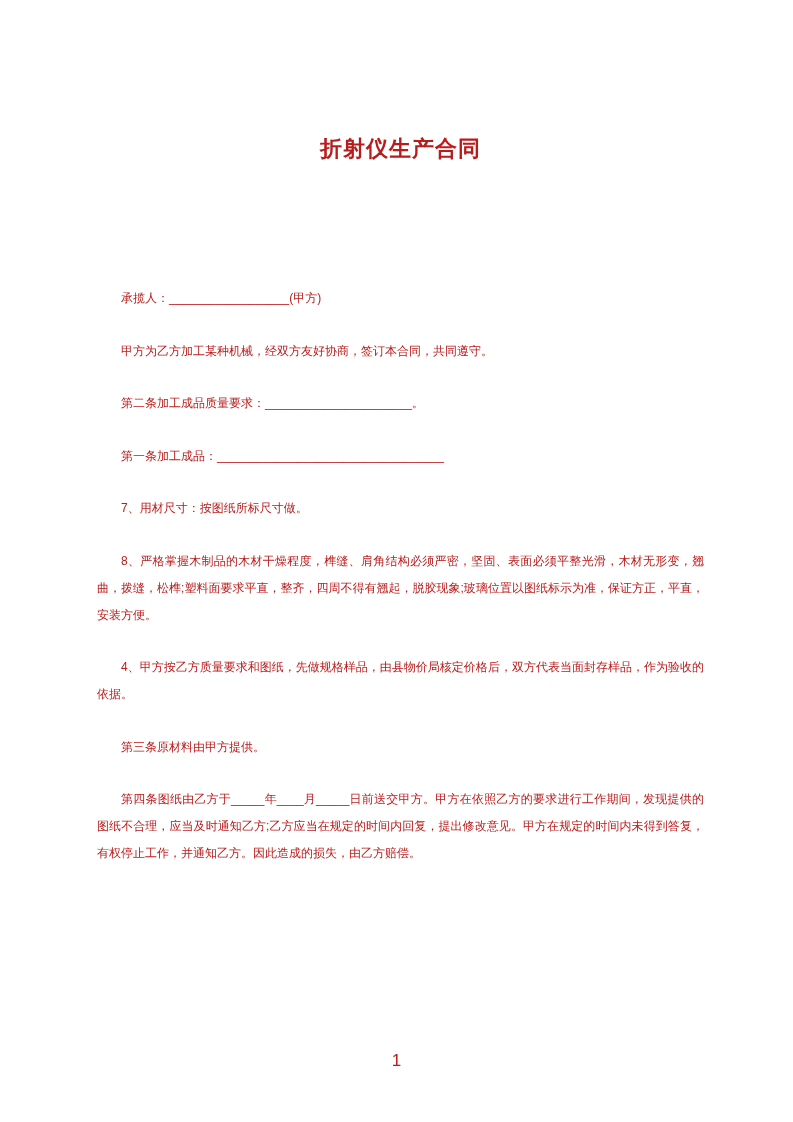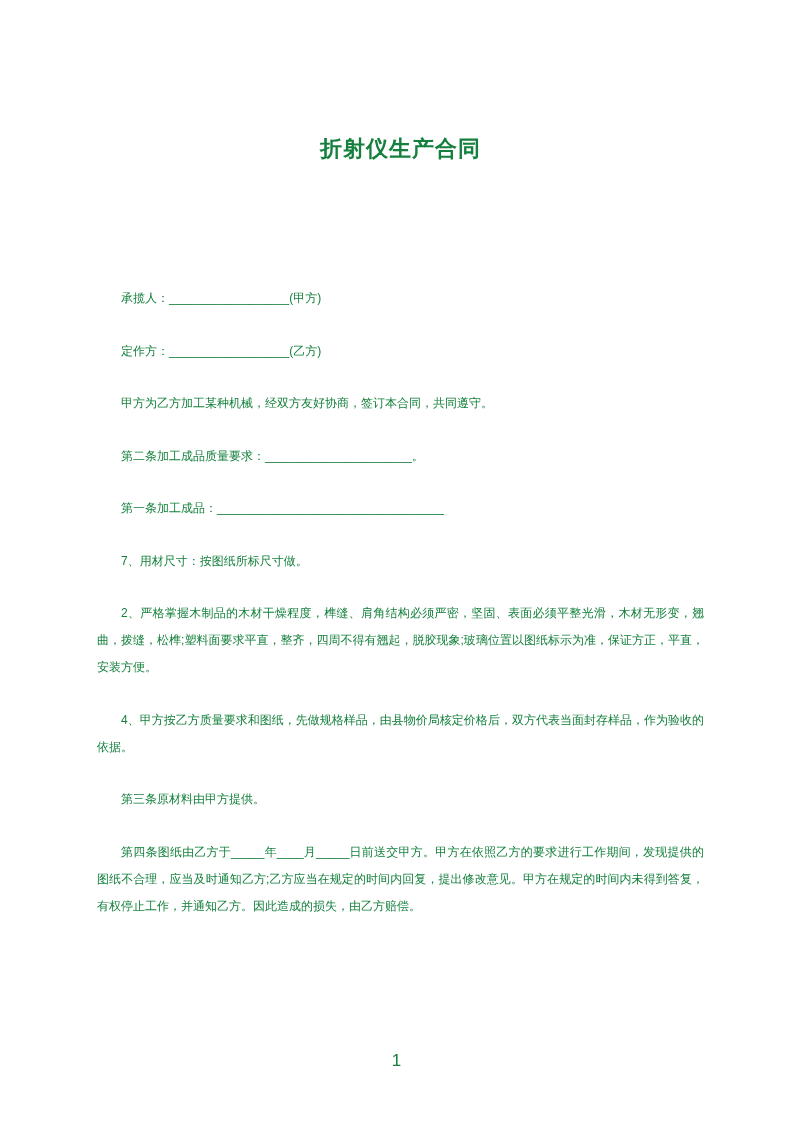--- a/index.html
+++ b/index.html
@@ -3,21 +3,21 @@
 <meta charset="utf-8">
 <style>
   * { margin: 0; padding: 0; box-sizing: border-box; }
   html, body { background: #ffffff; }
   .page {
     position: relative;
     width: 793px;
     height: 1122px;
     margin: 0 auto;
     background: #ffffff;
-    color: #15803d;
+    color: #b91c1c;
     font-family: "Liberation Sans", sans-serif;
     overflow: hidden;
   }
   .content {
     position: absolute;
     left: 97px;
     top: 0;
     width: 607px;
   }
   .doc-title {
@@ -50,32 +50,31 @@
 </style>
 </head>
 <body>
 
 <div class="page">
   <div class="content">
     <div class="doc-title">折射仪生产合同</div>
 
     <p class="para">承揽人：__________________(甲方)</p>
 
-    <p class="para">定作方：__________________(乙方)</p>
 
     <p class="para">甲方为乙方加工某种机械，经双方友好协商，签订本合同，共同遵守。</p>
 
     <p class="para">第二条加工成品质量要求：______________________。</p>
 
     <p class="para">第一条加工成品：__________________________________</p>
 
 
     <p class="para">7、用材尺寸：按图纸所标尺寸做。</p>
 
-    <p class="para">2、严格掌握木制品的木材干燥程度，榫缝、肩角结构必须严密，坚固、表面必须平整光滑，木材无形变，翘曲，拨缝，松榫;塑料面要求平直，整齐，四周不得有翘起，脱胶现象;玻璃位置以图纸标示为准，保证方正，平直，安装方便。</p>
+    <p class="para">8、严格掌握木制品的木材干燥程度，榫缝、肩角结构必须严密，坚固、表面必须平整光滑，木材无形变，翘曲，拨缝，松榫;塑料面要求平直，整齐，四周不得有翘起，脱胶现象;玻璃位置以图纸标示为准，保证方正，平直，安装方便。</p>
 
     <p class="para">4、甲方按乙方质量要求和图纸，先做规格样品，由县物价局核定价格后，双方代表当面封存样品，作为验收的依据。</p>
 
     <p class="para">第三条原材料由甲方提供。</p>
 
     <p class="para">第四条图纸由乙方于_____年____月_____日前送交甲方。甲方在依照乙方的要求进行工作期间，发现提供的图纸不合理，应当及时通知乙方;乙方应当在规定的时间内回复，提出修改意见。甲方在规定的时间内未得到答复，有权停止工作，并通知乙方。因此造成的损失，由乙方赔偿。</p>
   </div>
 
   <div class="page-footer">1</div>
 </div>

